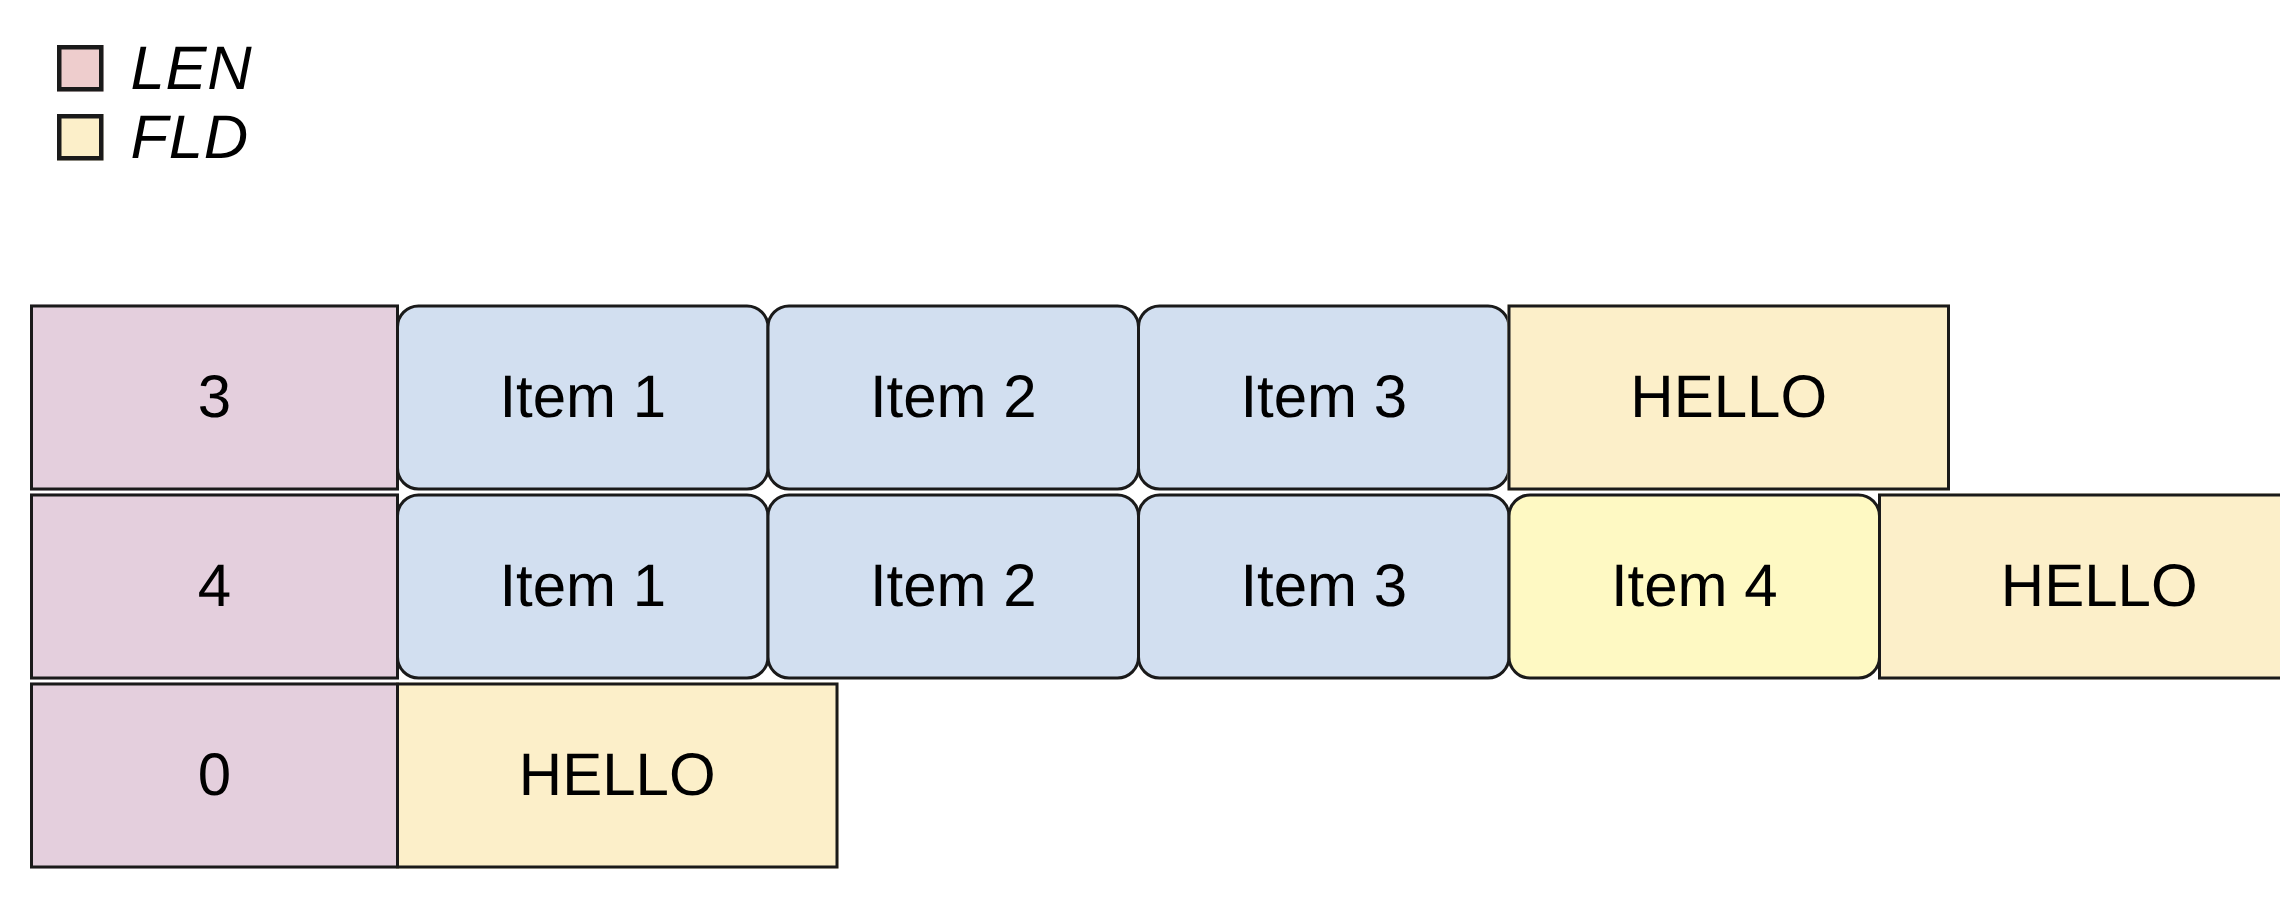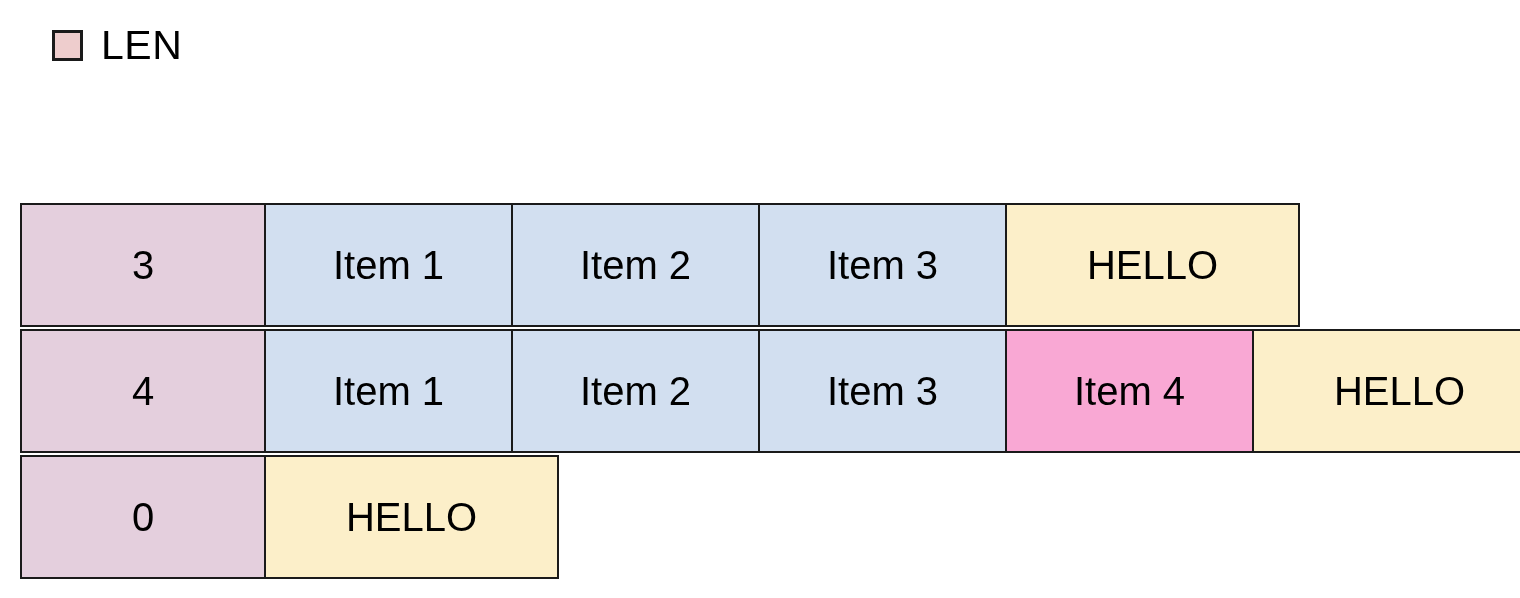--- a/index.html
+++ b/index.html
@@ -12,23 +12,24 @@
     height: 598px;
     position: relative;
     font-family: "Liberation Sans", sans-serif;
     color: #000000;
     overflow: hidden;
   }
 
   
   #legend {
     position: absolute;
-    left: 52px;
+    left: 38px;
     top: 22px;
     width: 400px;
+    font-style: italic;
   }
   .legend-row {
     display: flex;
     align-items: center;
     height: 46px;
   }
   .legend-swatch {
     width: 31px;
     height: 31px;
     border: 3px solid #1a1a1a;
@@ -59,30 +60,34 @@
     border: 2px solid #1a1a1a;
     margin-right: -2px;
     display: flex;
     align-items: center;
     justify-content: center;
     font-size: 40px;
     line-height: 40px;
     white-space: nowrap;
   }
   .cell-len { width: 246px; }
-  .cell-lst { width: 249px; }
+  .cell-lst { width: 249px; border-radius: 15px; }
   .cell-fld { width: 295px; }
 </style>
 </head>
 <body>
 
 <div id="legend">
     <div class="legend-row">
       <span class="legend-swatch" style="background: rgb(238, 205, 205);"></span>
       <span class="legend-label">LEN</span>
+    </div>
+    <div class="legend-row">
+      <span class="legend-swatch" style="background: rgb(252, 239, 201);"></span>
+      <span class="legend-label">FLD</span>
     </div>
   </div>
 
 <div id="diagram">
     <div class="diagram-row">
       <div class="cell cell-len" style="background: rgb(228, 207, 221);">
         <span>3</span>
       </div>
       <div class="cell cell-lst" style="background: rgb(210, 223, 240);">
         <span>Item 1</span>
@@ -103,21 +108,21 @@
       </div>
       <div class="cell cell-lst" style="background: rgb(210, 223, 240);">
         <span>Item 1</span>
       </div>
       <div class="cell cell-lst" style="background: rgb(210, 223, 240);">
         <span>Item 2</span>
       </div>
       <div class="cell cell-lst" style="background: rgb(210, 223, 240);">
         <span>Item 3</span>
       </div>
-      <div class="cell cell-lst" style="background: #f9a8d4;">
+      <div class="cell cell-lst" style="background: #fef9c3;">
         <span>Item 4</span>
       </div>
       <div class="cell cell-fld" style="background: rgb(252, 239, 201);">
         <span>HELLO</span>
       </div>
     </div>
     <div class="diagram-row">
       <div class="cell cell-len" style="background: rgb(228, 207, 221);">
         <span>0</span>
       </div>

